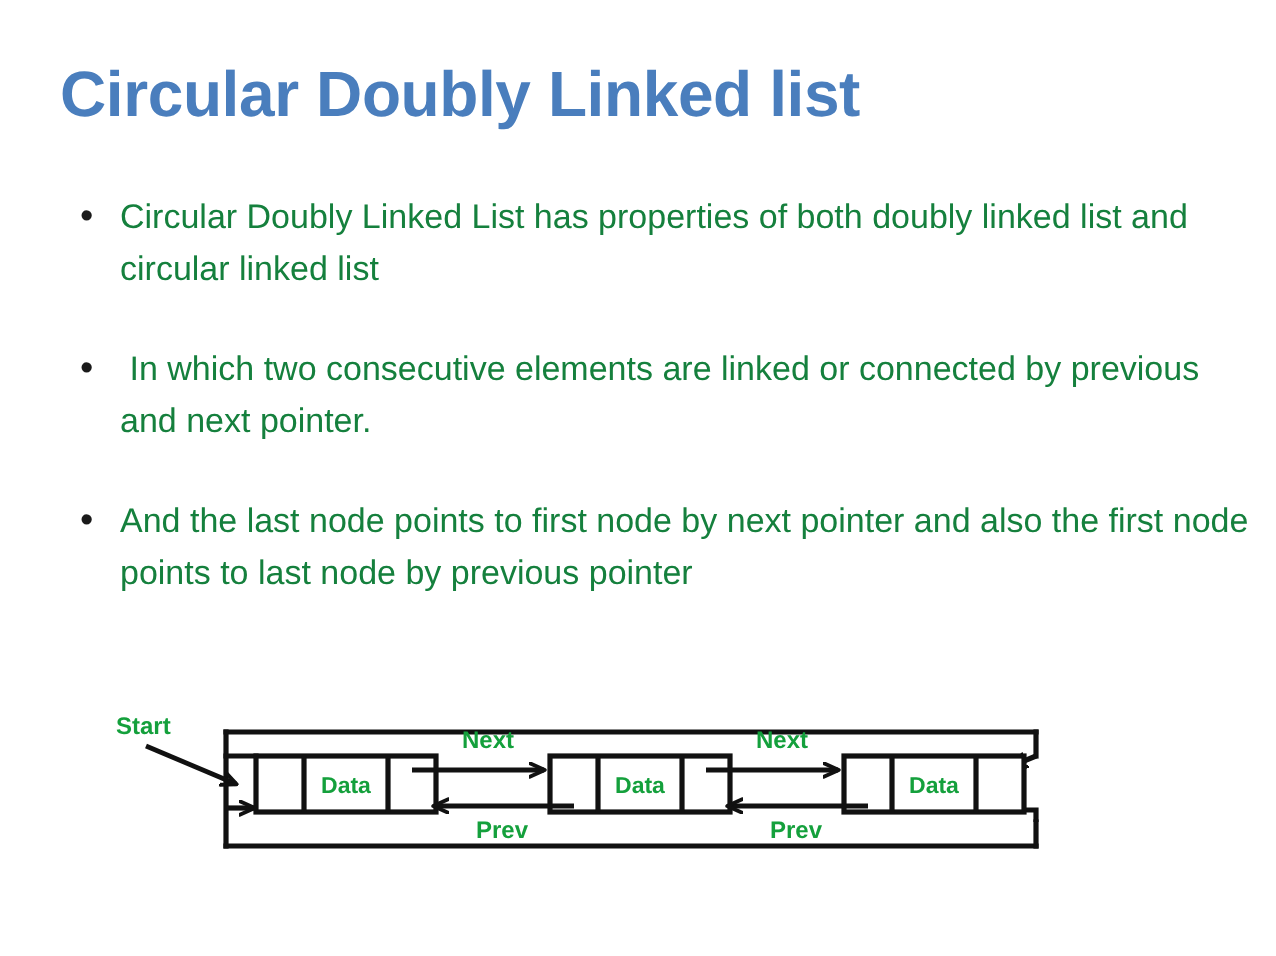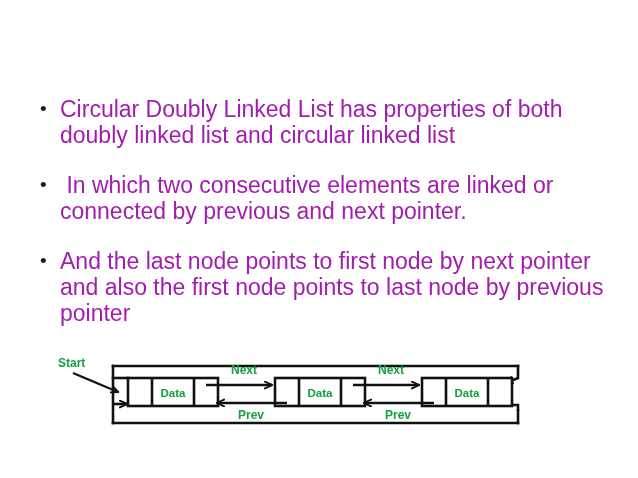--- a/index.html
+++ b/index.html
@@ -55,23 +55,23 @@
     font-size: 19px;
     line-height: 26px;
     color: #1a1a1a;
     text-align: left;
     padding-left: 6px;
     box-sizing: border-box;
   }
 
   .bullet-text {
     flex: 1 1 auto;
-    font-size: 23px;
+    font-size: 17px;
     line-height: 26px;
-    color: #a21caf;
+    color: #15803d;
     white-space: pre-wrap;
   }
 
   #diagram {
     position: absolute;
     left: 0;
     top: 345px;
     width: 572px;
     height: 100px;
   }
@@ -91,20 +91,21 @@
     font-size: 11.5px;
     font-weight: bold;
     fill: #14a03c;
   }
 </style>
 </head>
 <body>
 
 <div id="slide">
 
+  <div id="slide-title">Circular Doubly Linked list</div>
 
   <div id="bullet-list">
 
     <div class="bullet-row">
       <span class="bullet-marker">•</span>
       <span class="bullet-text">Circular Doubly Linked List has properties of both doubly linked list and circular linked list</span>
     </div>
 
     <div class="bullet-row">
       <span class="bullet-marker">•</span>

